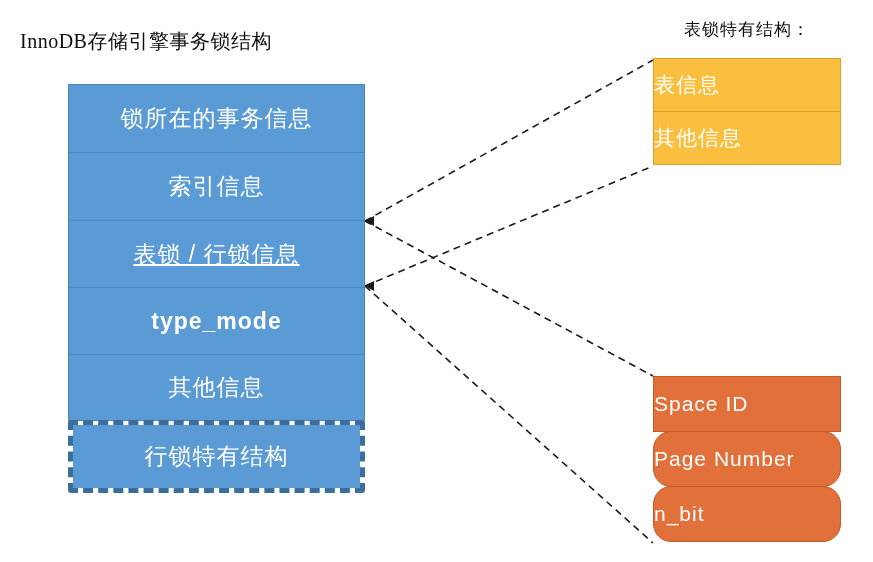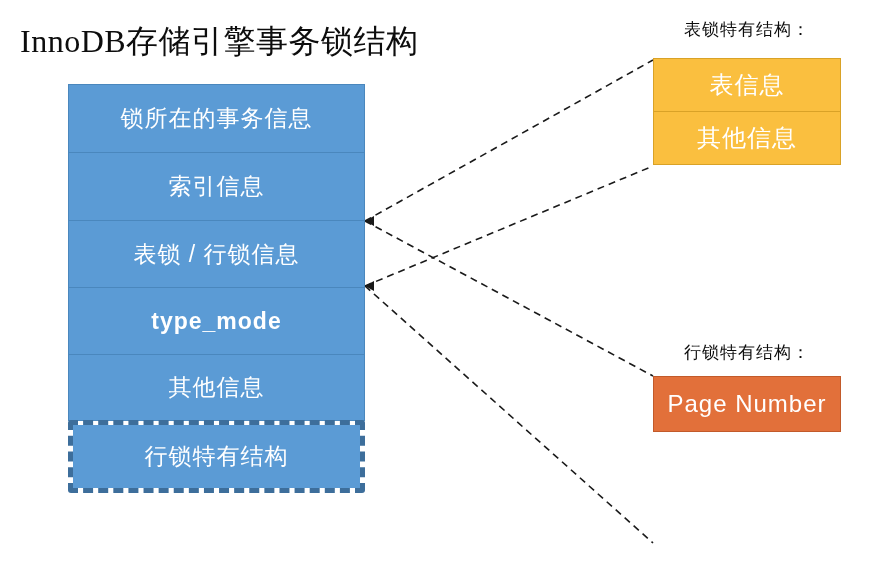--- a/index.html
+++ b/index.html
@@ -18,21 +18,21 @@
     background: #ffffff;
     overflow: hidden;
   }
 
   
   #diagram-title {
     position: absolute;
     left: 20px;
     top: 24px;
     font-family: "Liberation Serif", "DejaVu Serif", serif;
-    font-size: 32px;
+    font-size: 20px;
     line-height: 34px;
     color: #0d0d0d;
     letter-spacing: 0.5px;
     white-space: nowrap;
     font-weight: 400;
   }
 
   
   #lock-struct-stack {
     position: absolute;
@@ -51,21 +51,21 @@
     color: #ffffff;
     font-size: 23px;
     display: flex;
     align-items: center;
     justify-content: center;
     letter-spacing: 1px;
     white-space: nowrap;
   }
   .blue-row.r0 { top: 0px;   height: 69px; }
   .blue-row.r1 { top: 68px;  height: 69px; }
-  .blue-row.r2 { top: 136px; height: 68px; }
+  .blue-row.r2 { top: 136px; height: 68px; text-decoration: underline; }
   .blue-row.r3 { top: 203px; height: 68px; font-weight: bold; }
   .blue-row.r4 { top: 270px; height: 67px; }
   .blue-row.r5 {
     top: 336px;
     height: 73px;
     border: 5px dashed #3d6e9b;
     border-radius: 3px;
     background-clip: padding-box;
   }
   .blue-row.r5::before {
@@ -96,24 +96,23 @@
     width: 188px;
     box-sizing: border-box;
   }
   #table-lock-box { top: 58px;  height: 108px; }
   #row-lock-box   { top: 376px; height: 167px; }
 
   .side-row {
     box-sizing: border-box;
     width: 100%;
     color: #ffffff;
-    font-size: 24px;
+    font-size: 21px;
     display: flex;
     align-items: center;
-    justify-content: center;
     letter-spacing: 1px;
     white-space: nowrap;
   }
   .side-row.amber {
     background: #fabf3f;
     border: 1px solid #d9a227;
     height: 54px;
   }
   .side-row.amber + .side-row.amber { margin-top: -1px; }
   .side-row.orange {
@@ -178,21 +177,26 @@
 
   <div class="side-box" id="table-lock-box">
     <div class="side-row amber">
       <span>表信息</span>
     </div>
     <div class="side-row amber">
       <span>其他信息</span>
     </div>
   </div>
 
-  <div class="side-caption" id="row-lock-caption">行锁特有结构：</div>
 
   <div class="side-box" id="row-lock-box">
     <div class="side-row orange">
+      <span>Space ID</span>
+    </div>
+    <div class="side-row orange">
       <span>Page Number</span>
     </div>
+    <div class="side-row orange">
+      <span>n_bit</span>
+    </div>
   </div>
 
 </div>
 
 </body></html>

